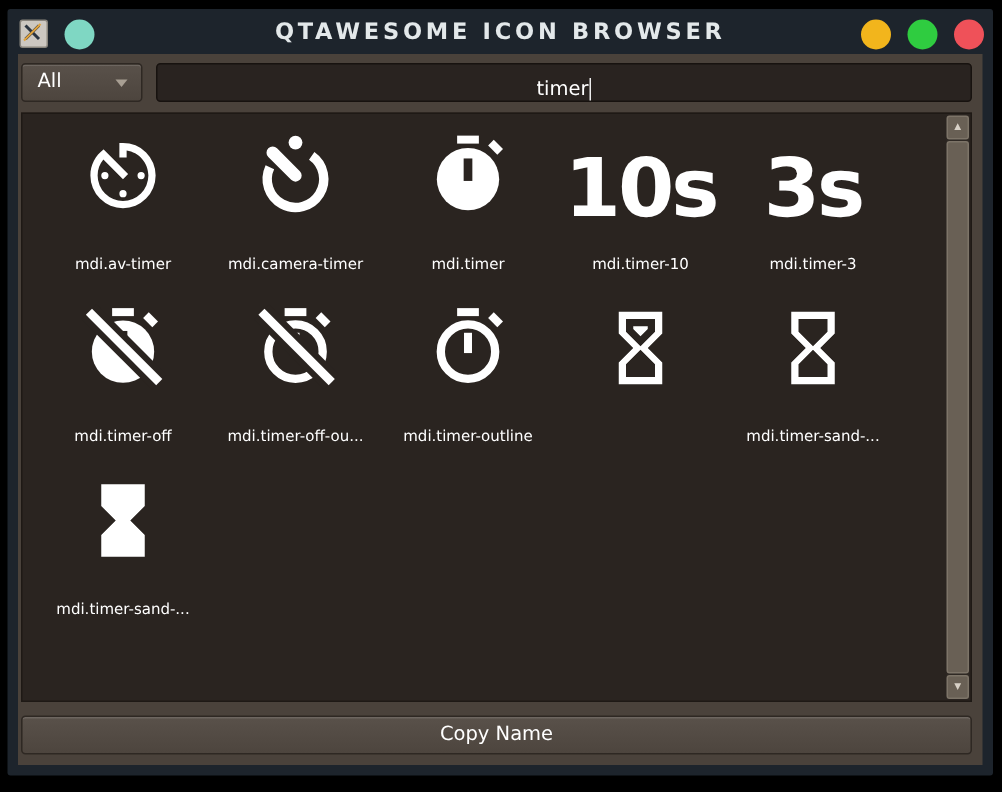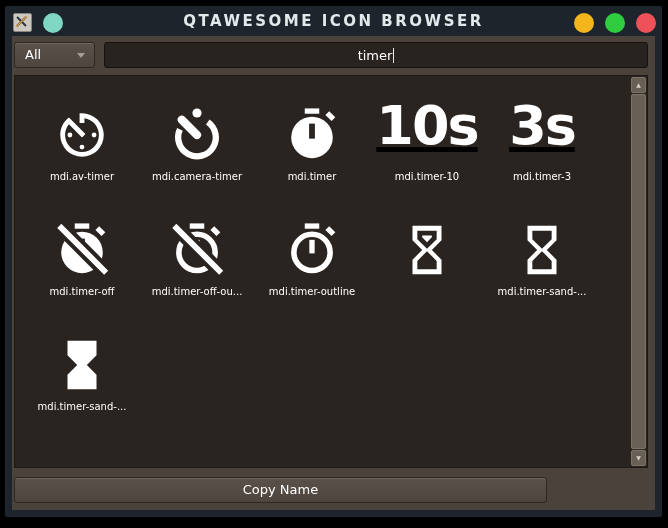--- a/index.html
+++ b/index.html
@@ -43,32 +43,32 @@
   }
   .combo-arrow{
     position:absolute;right:9px;top:10px;width:0;height:0;
     border-left:4px solid transparent;border-right:4px solid transparent;
     border-top:5px solid #a89f93;
   }
   .search{
     position:absolute;left:92px;top:6px;width:544px;height:26px;box-sizing:border-box;
     background:#292320;border:1px solid #17120f;border-radius:3px;
     color:#ffffff;font-size:13px;
-    display:flex;align-items:center;justify-content:center;
+    display:flex;align-items:flex-end;justify-content:center;
   }
   .caret{display:inline-block;width:1px;height:15px;background:#ececec;margin-left:1px;vertical-align:middle;}
   .list{
     position:absolute;left:2px;top:39px;width:634px;height:393px;box-sizing:border-box;
     background:#2a2420;border:1px solid #1e1915;
   }
   
   .cell{position:absolute;width:114px;height:114px;text-align:center;cursor:default;}
   .c0{left:10px;} .c1{left:125px;} .c2{left:240px;} .c3{left:355px;} .c4{left:470px;}
   .r0{top:12px;} .r1{top:127px;} .r2{top:242px;}
-  .icon-box{height:76px;display:flex;align-items:flex-end;justify-content:center;text-decoration:underline;}
+  .icon-box{height:76px;display:flex;align-items:flex-start;justify-content:center;}
   .icon-box svg{display:block;}
   .cell-label{
     color:#ffffff;font-size:10px;line-height:14px;margin-top:6px;
     white-space:nowrap;overflow:hidden;
   }
   .glyph-text{
     color:#ffffff;font-size:54px;font-weight:bold;letter-spacing:-2px;line-height:76px;
   }
   .bgfill{fill:#2a2420;}
   .bgstroke{stroke:#2a2420;}
@@ -83,21 +83,21 @@
     display:flex;align-items:center;justify-content:center;
     color:#d8d1c7;font-size:6px;line-height:6px;
   }
   .sb-up{top:0;}
   .sb-down{bottom:0;}
   .sb-thumb{
     position:absolute;left:0;top:17px;bottom:17px;width:15px;box-sizing:border-box;
     background:#696055;border:1px solid #7d7468;border-radius:2px;
   }
   .copy-btn{
-    position:absolute;left:2px;top:441px;width:533px;height:26px;box-sizing:border-box;
+    position:absolute;left:2px;top:441px;width:634px;height:26px;box-sizing:border-box;
     background:linear-gradient(#59514a,#4d453e);
     border:1px solid #2e2823;border-radius:3px;
     box-shadow:inset 0 1px 0 rgba(255,255,255,0.12);
     color:#ffffff;font-size:13px;text-align:center;line-height:24px;
     cursor:default;
   }
 </style>
 </head>
 <body>
 

